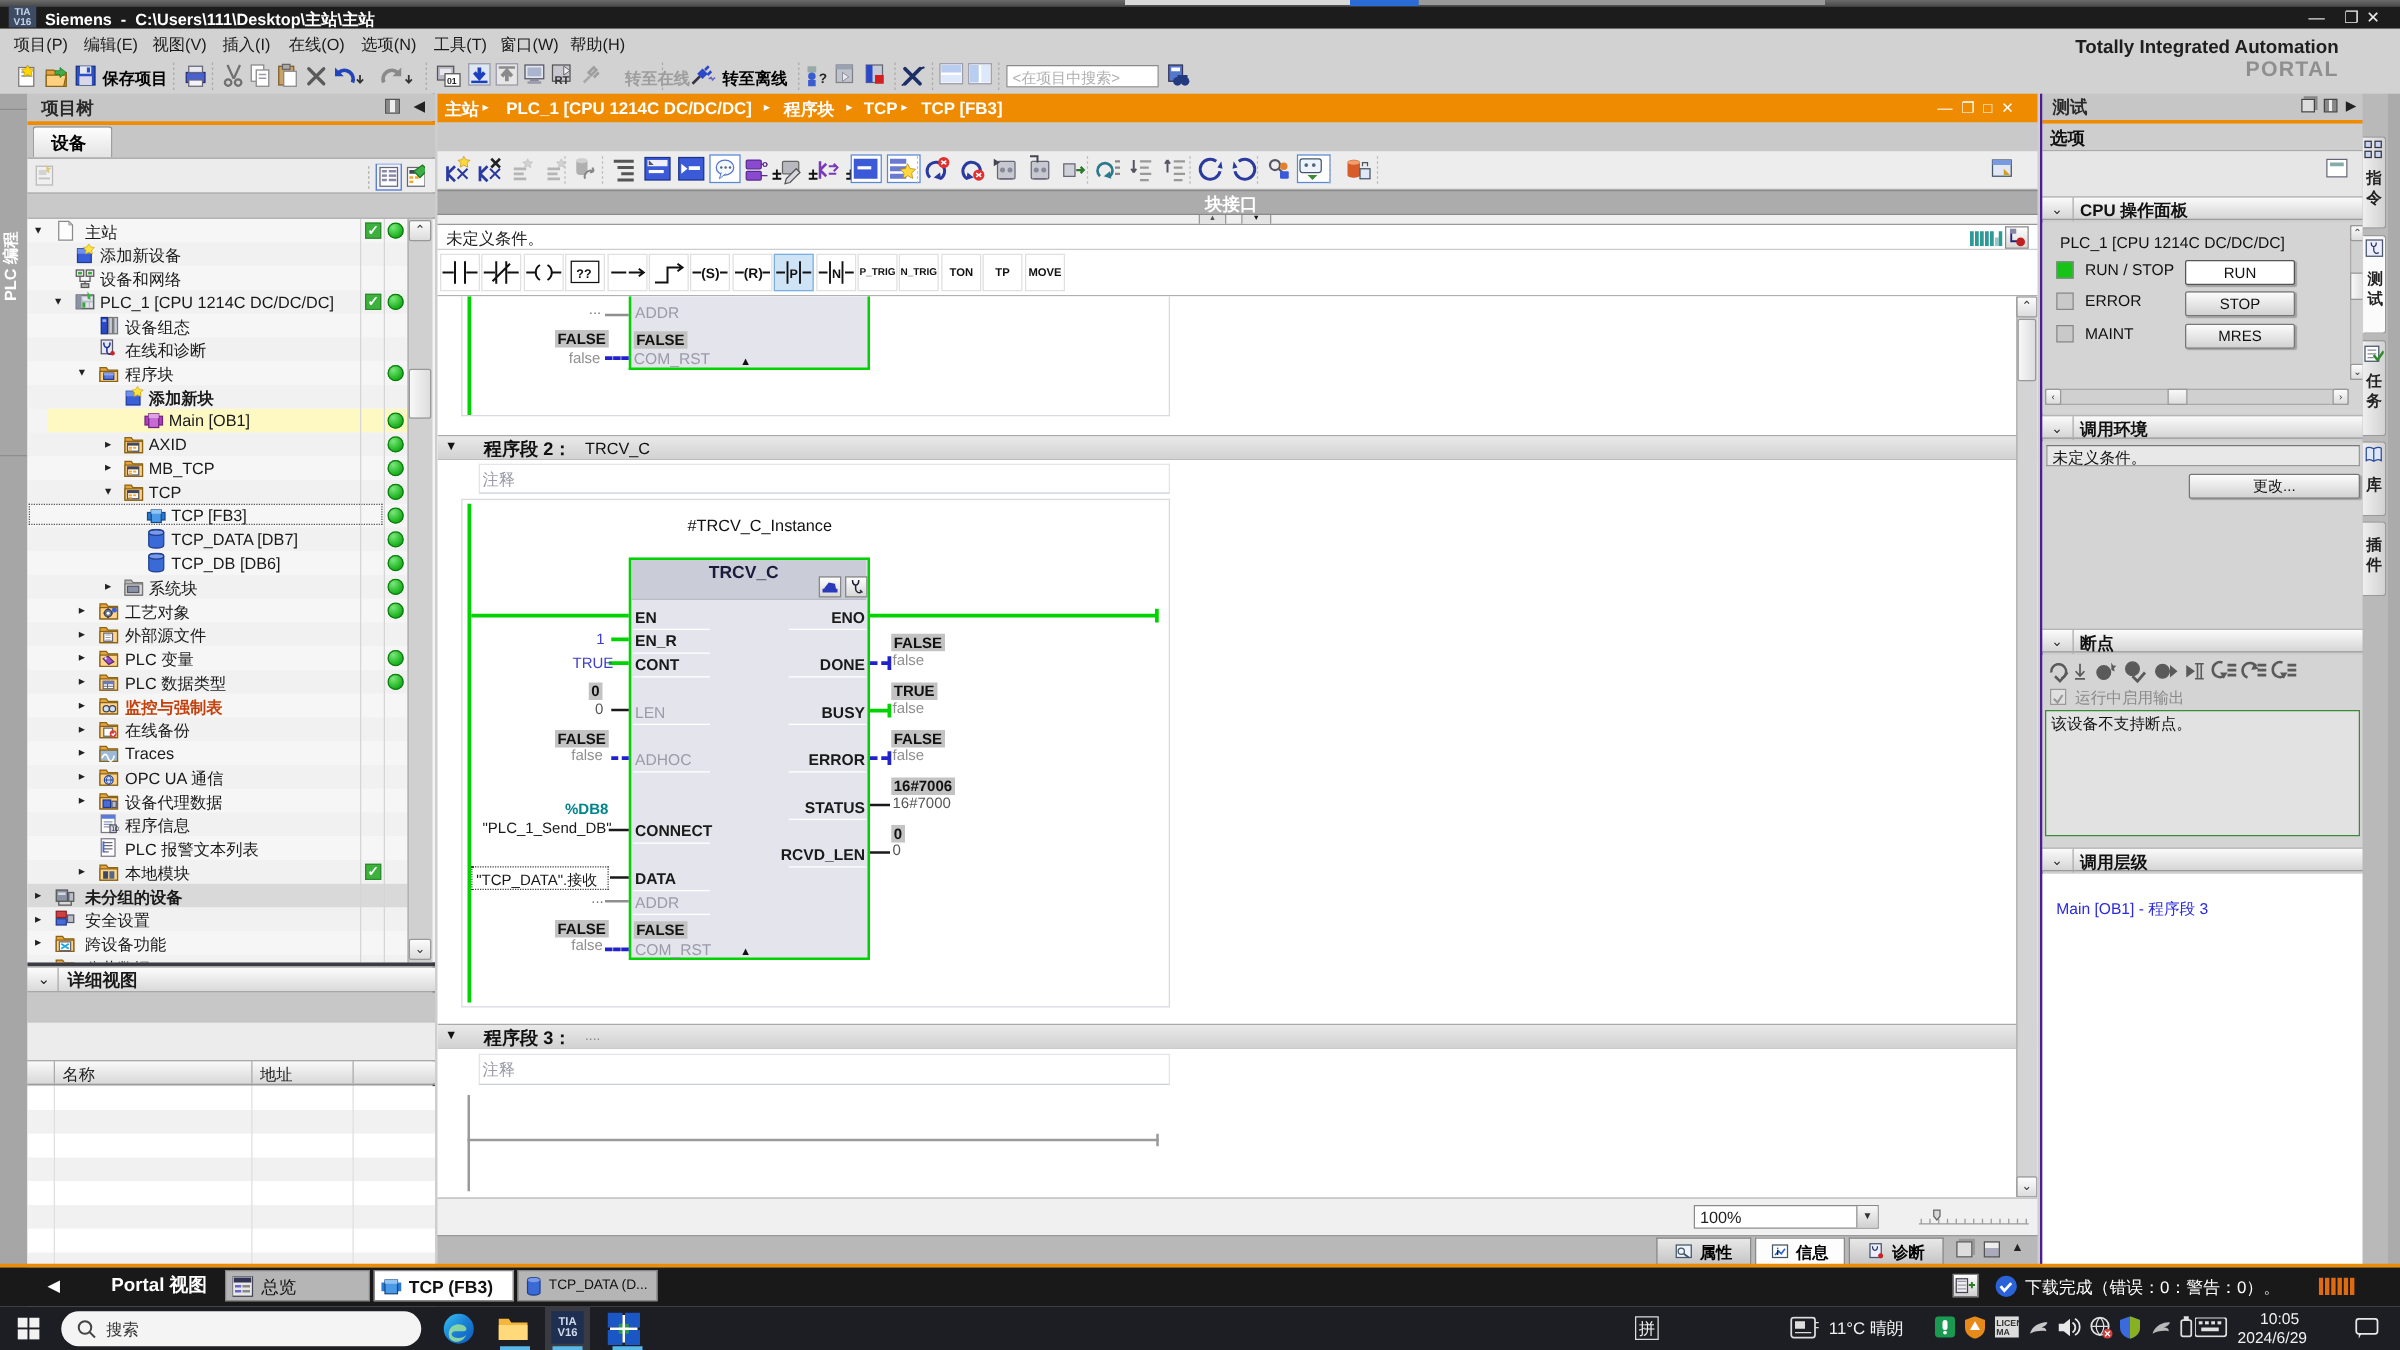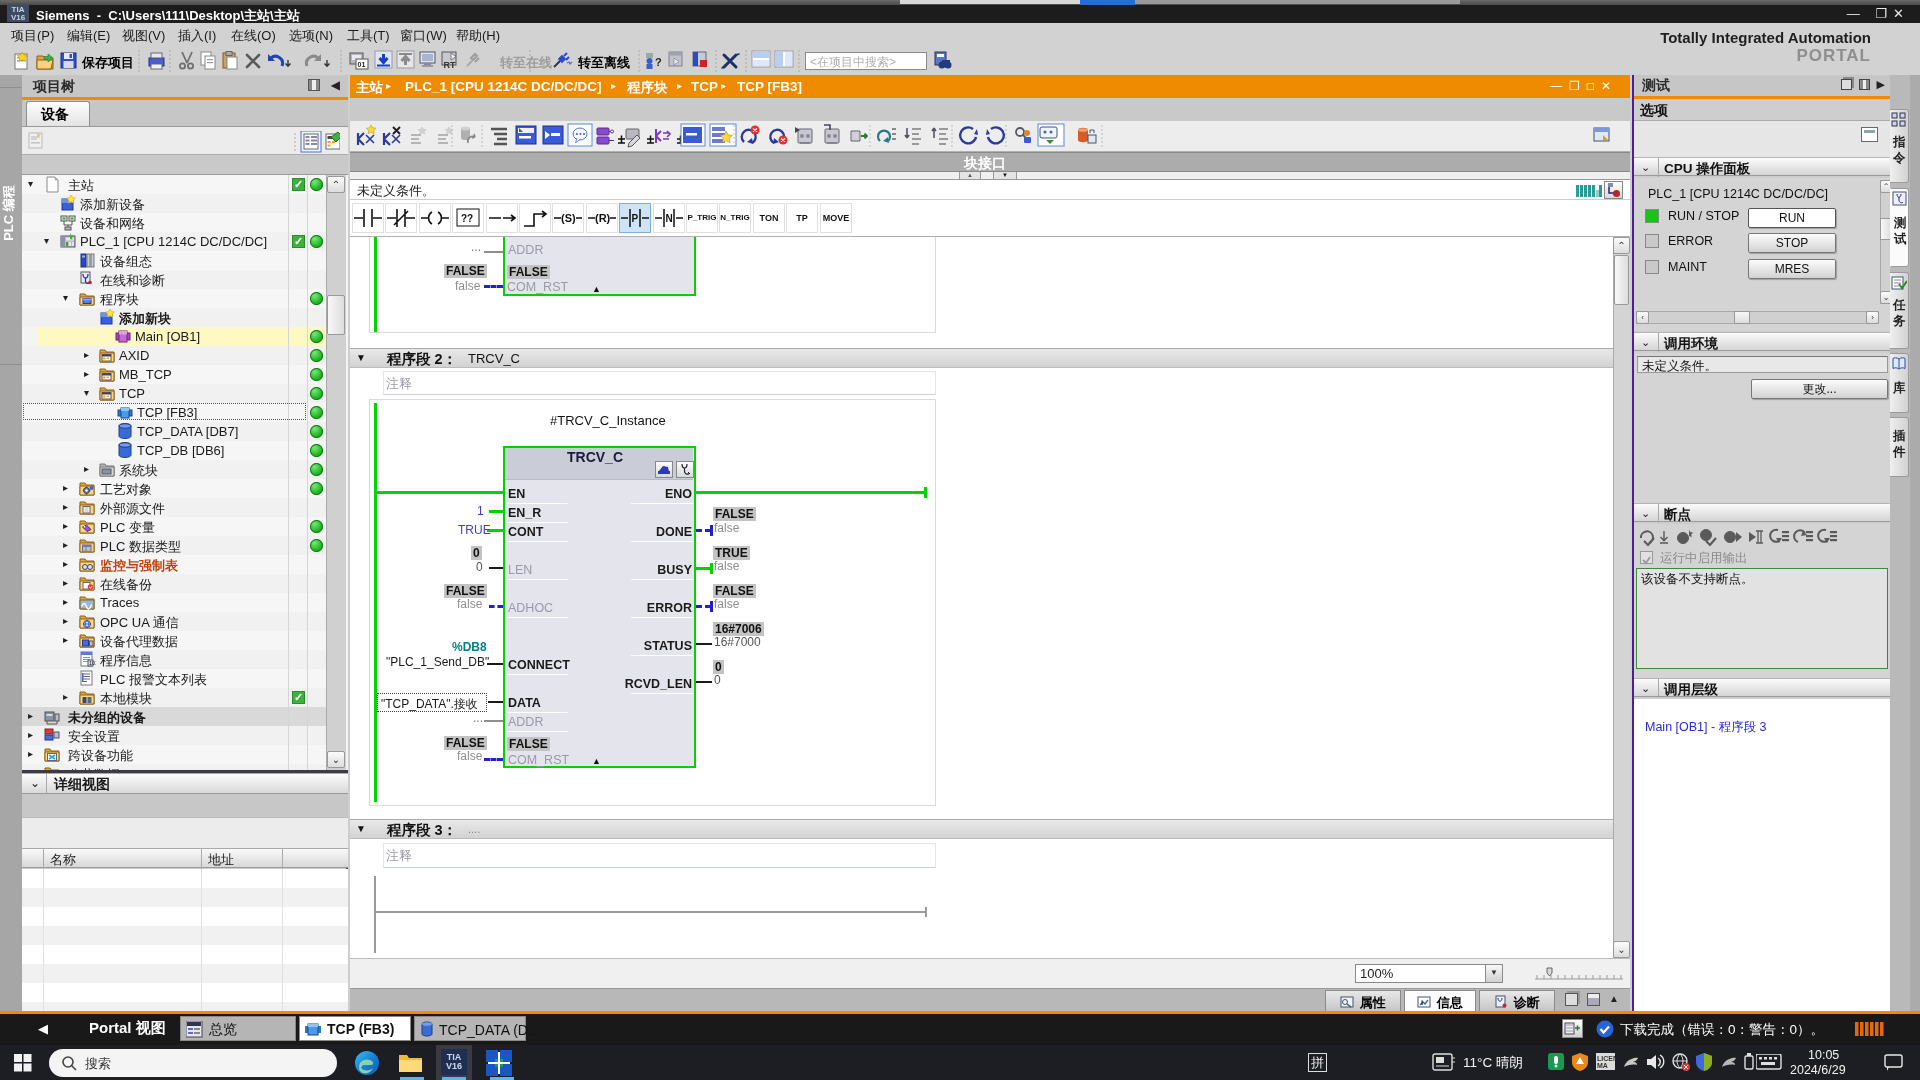--- a/index.html
+++ b/index.html
@@ -1379,21 +1379,21 @@
         <rect x="3" y="2" width="10" height="11" fill="#4a9ae8" stroke="#174a88"></rect>
         <rect x="3" y="2" width="10" height="3" fill="#90c4f4"></rect>
       </svg>
     <span class="abs b" style="left:27px;top:4px;font-size:14px;color:#111;">TCP (FB3)</span>
   </div>
   <div class="abs" style="left:414px;top:2px;width:112px;height:25px;background:#b5b5b5;border:1px solid #888;">
     <svg class="abs" style="left:6px;top:4px;" width="14" height="17">
         <path d="M1 3 c0-1.2 2.2-2 5-2 s5 .8 5 2 v10 c0 1.2-2.2 2-5 2 s-5-.8-5-2z" fill="#3a6ad8" stroke="#1d3f8e"></path>
         <ellipse cx="6" cy="3" rx="5" ry="1.8" fill="#7a9ae8"></ellipse>
       </svg>
-    <span class="abs" style="left:24px;top:5px;font-size:14px;color:#111;white-space:nowrap;">TCP_DATA (D...</span>
+    <span class="abs" style="left:24px;top:5px;font-size:11px;color:#111;white-space:nowrap;">TCP_DATA (D...</span>
   </div>
   <span class="abs" style="left:1562px;top:5px;width:21px;height:19px;background:linear-gradient(#fdfdfd,#d0d0d0);border:1px solid #888;"><svg width="19" height="17">
         <rect x="2" y="3" width="9" height="11" fill="#eee" stroke="#445"></rect>
         <path d="M3 5 h7 M3 8 h7 M3 11 h7" stroke="#99a"></path>
         <path d="M12 8 h5 m-2.5-2.5 v5" stroke="#2a7a2a" stroke-width="1.5"></path>
       </svg></span>
   <svg class="abs" style="left:1596px;top:6px;" width="18" height="18">
       <circle cx="9" cy="9" r="8.5" fill="#2a62d8"></circle>
       <path d="M4.5 9 l3 3.5 5.5-6" stroke="#fff" stroke-width="2.2" fill="none"></path>
     </svg>

